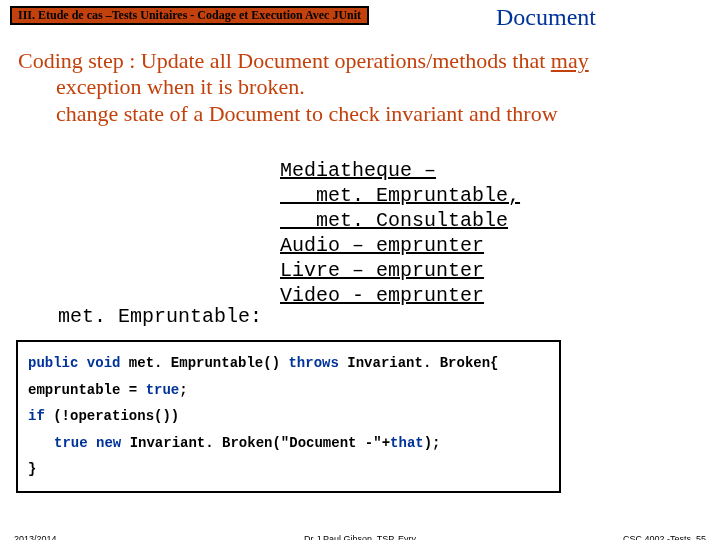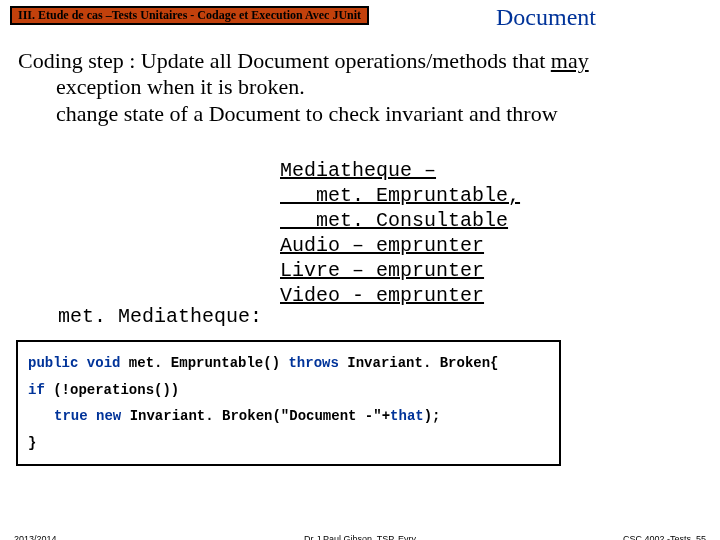--- a/index.html
+++ b/index.html
@@ -28,21 +28,21 @@
     font-size: 24px;
     color: #003399;
     margin-left: 16px;
   }
   .body-text {
     position: absolute;
     top: 48px;
     left: 18px;
     right: 18px;
     font-size: 22px;
-    color: #000000;
+    color: #c2410c;
     line-height: 1.2;
   }
   .body-text .indent { padding-left: 38px; display: block; }
   .underline { text-decoration: underline; }
   .example-wrap {
     position: absolute;
     top: 158px;
     left: 18px;
     right: 18px;
     height: 170px;
@@ -108,29 +108,32 @@
 </div>
 
 <div class="example-wrap">
   <div class="class-list">Mediatheque –
    met. Empruntable,
    met. Consultable
 Audio – emprunter
 Livre – emprunter
 Video - emprunter</div>
   <div class="example-label">
-    <span class="mono">met. Mediatheque:</span>
+    <span class="mono">met. Empruntable:</span>
   </div>
 </div>
 
 <div class="code-box">
   <div>
     <span class="kw-blue">public</span>
     <span> </span>
     <span class="kw-blue">void</span><span> met. Empruntable() </span><span class="kw-blue">throws</span><span> Invariant. Broken{</span>
+  </div>
+  <div>
+    <span>empruntable = </span><span class="kw-blue">true</span><span>;</span>
   </div>
   <div>
     <span class="kw-blue">if</span><span> (!operations())</span>
   </div>
   <div>
     <span class="indent-code"><span class="kw-blue">true</span> <span class="kw-blue">new</span><span> Invariant. Broken("Document -"+</span><span class="kw-blue">that</span><span>);</span></span>
   </div>
   <div>}</div>
 </div>
 

